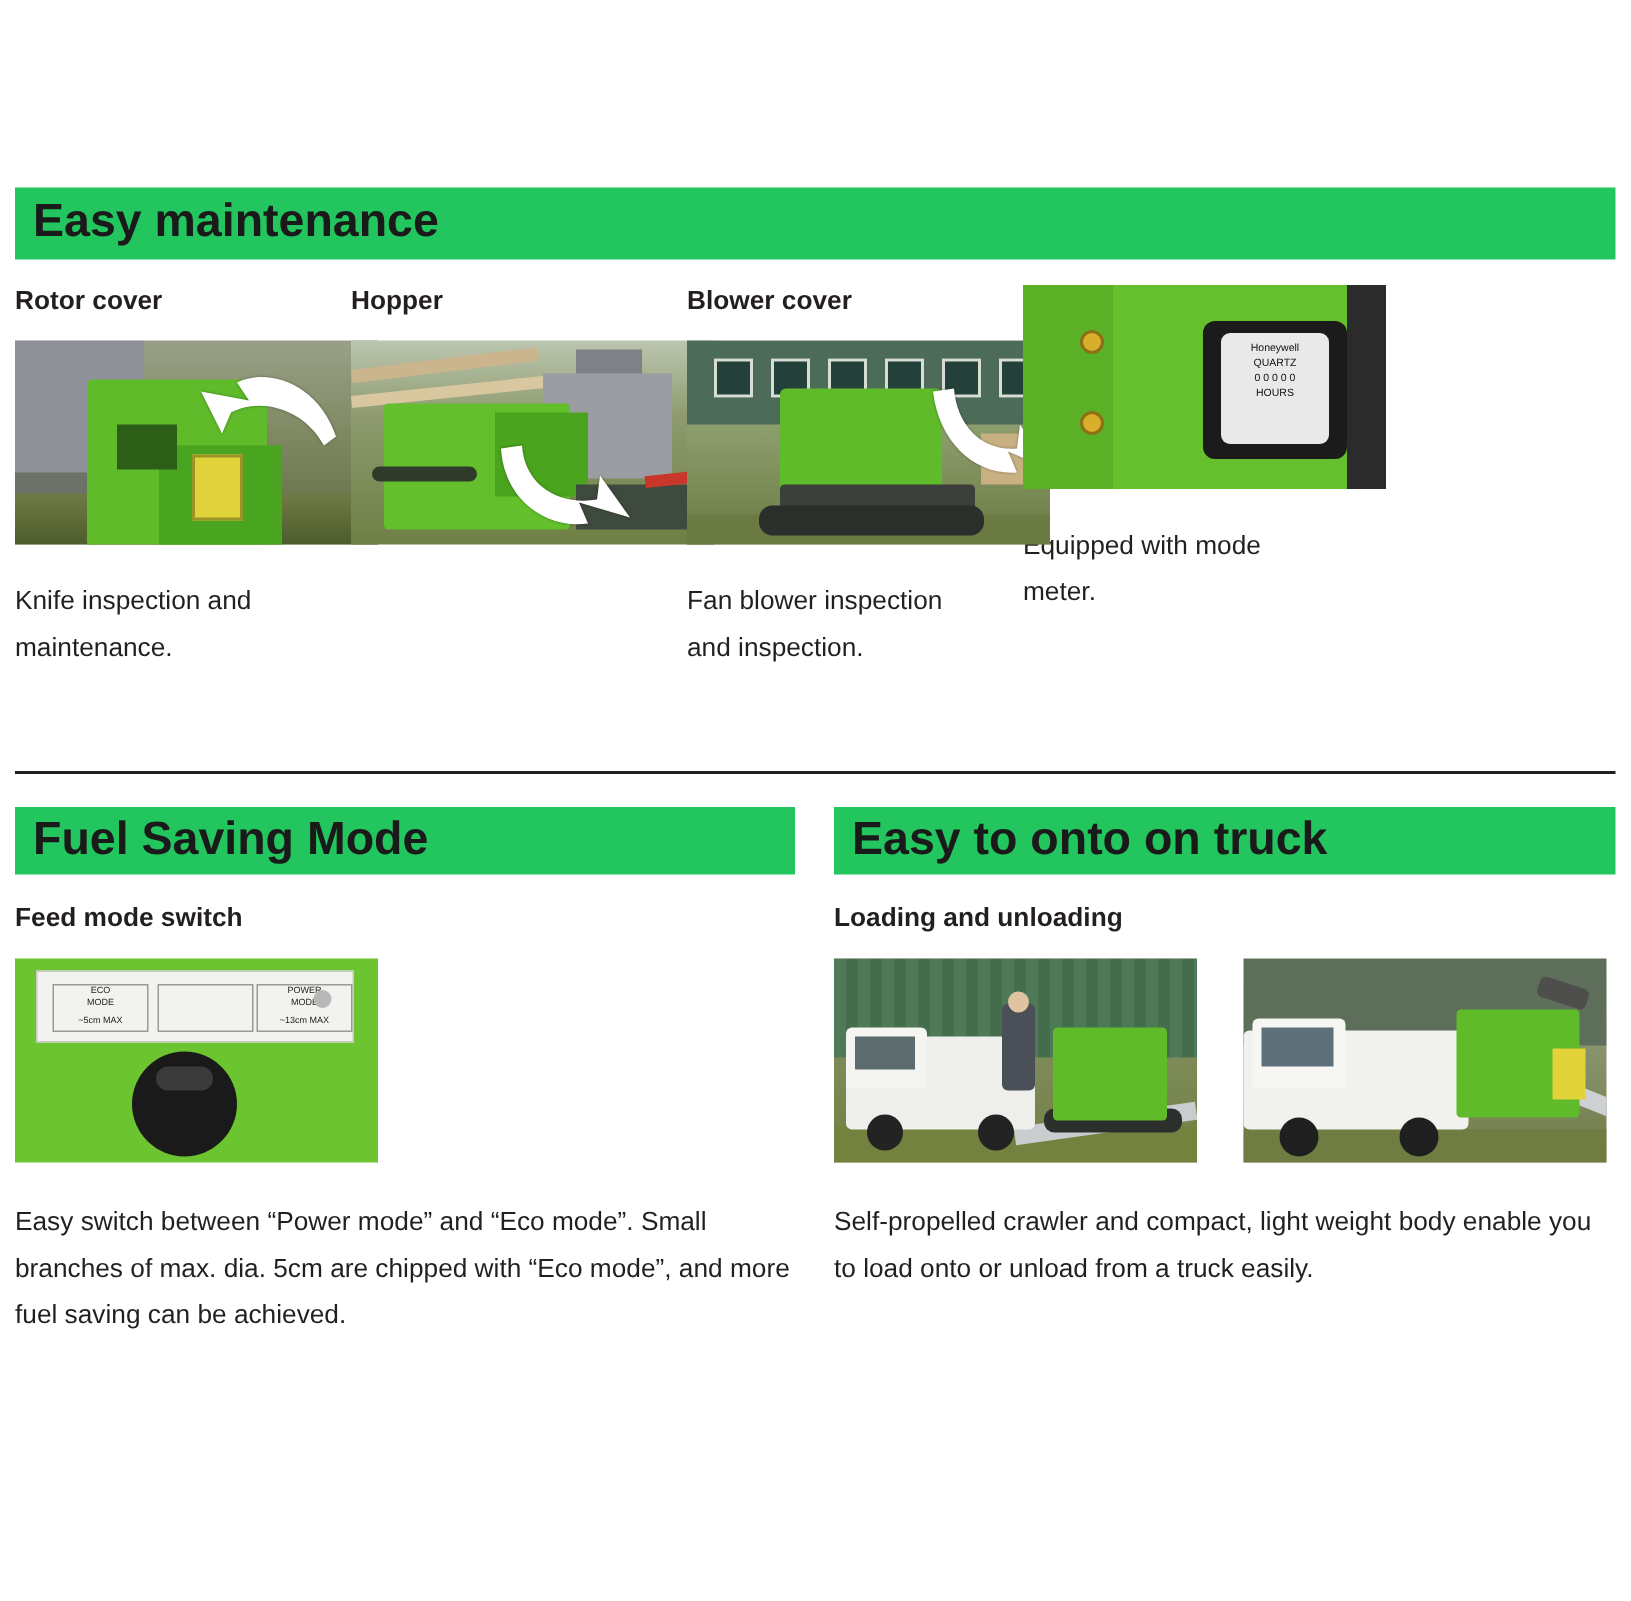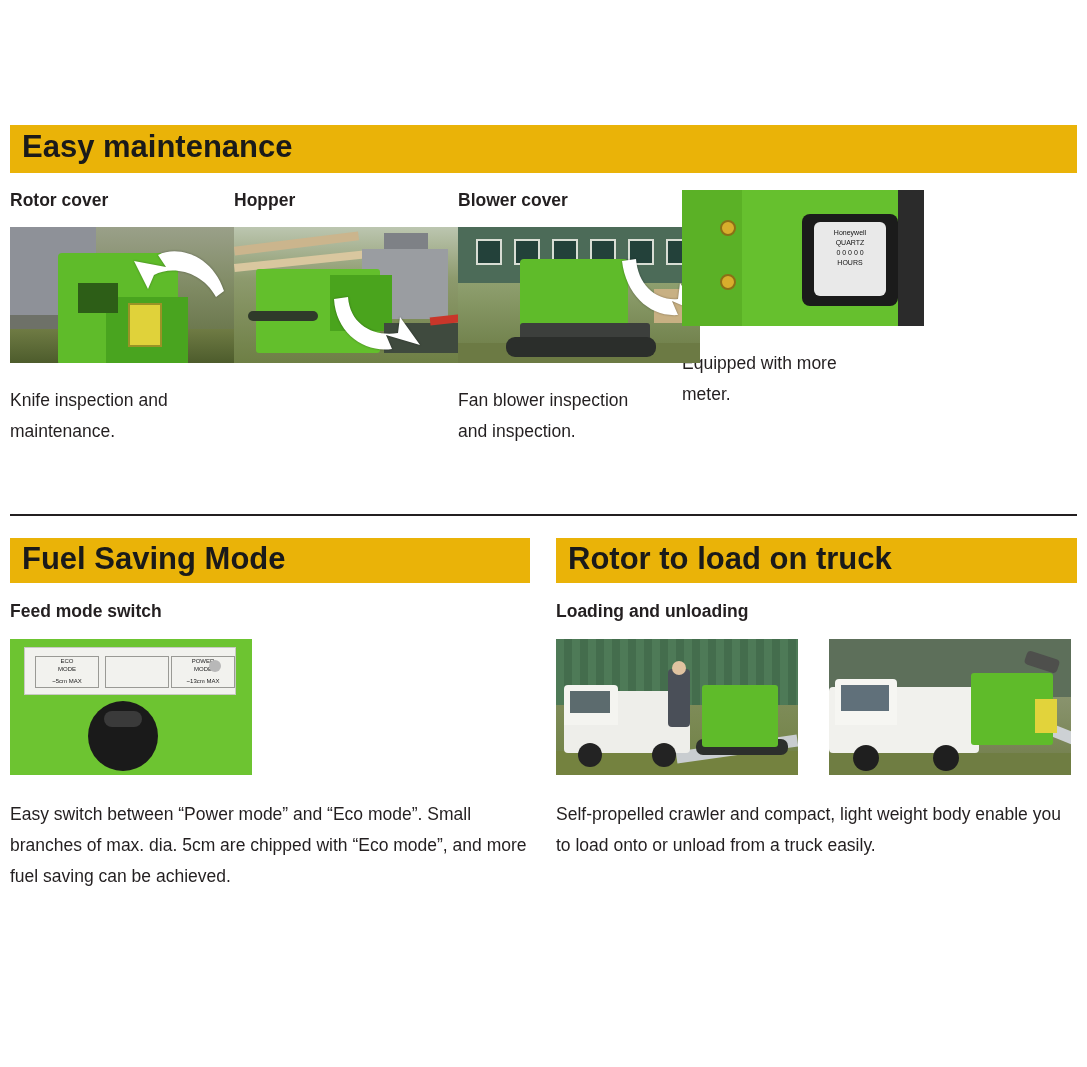--- a/index.html
+++ b/index.html
@@ -14,21 +14,21 @@
   }
   .page {
     position: relative;
     width: 1087px;
     height: 1067px;
     overflow: hidden;
   }
 
   
   .green-bar {
-    background: #eab308;
+    background: #22c55e;
     display: flex;
     align-items: center;
     padding: 6px 0 10px 12px;
   }
   .green-bar h2 {
     margin: 0;
     font-size: 31px;
     font-weight: bold;
     letter-spacing: 0px;
     line-height: 1.15;
@@ -272,21 +272,21 @@
           <div class="p4-bolt" style="left:38px; top:84px;"></div>
           <div class="p4-dial"></div>
           <div class="p4-dialin"></div>
           <div class="p4-dtxt">
             <div>Honeywell</div>
             <div>QUARTZ</div>
             <div>0 0 0 0 0</div>
             <div>HOURS</div>
           </div>
         </div>
-        <div class="caption">Equipped with more meter.</div>
+        <div class="caption">Equipped with mode meter.</div>
       </div>
 
     </div>
   </div>
 
   <div class="divider"></div>
 
   <div class="sec-fuel">
     <div class="green-bar bar-small">
       <h2>Fuel Saving Mode</h2>
@@ -308,21 +308,21 @@
         </div>
         <div class="p5-knob"></div>
         <div class="p5-knob2"></div>
       </div>
     </div>
     <p class="para">Easy switch between “Power mode” and “Eco mode”. Small branches of max. dia. 5cm are chipped with “Eco mode”, and more fuel saving can be achieved.</p>
   </div>
 
   <div class="sec-truck">
     <div class="green-bar bar-small">
-      <h2>Rotor to load on truck</h2>
+      <h2>Easy to onto on truck</h2>
     </div>
     <h3 class="sub-head">Loading and unloading</h3>
     <div class="photo-row">
 
       <div class="photo p6-bg">
         <div class="p6-bldg"></div>
         <div class="p6-ground"></div>
         <div class="p6-ramp"></div>
         <div class="p6-truck"></div>
         <div class="p6-cab"></div>

